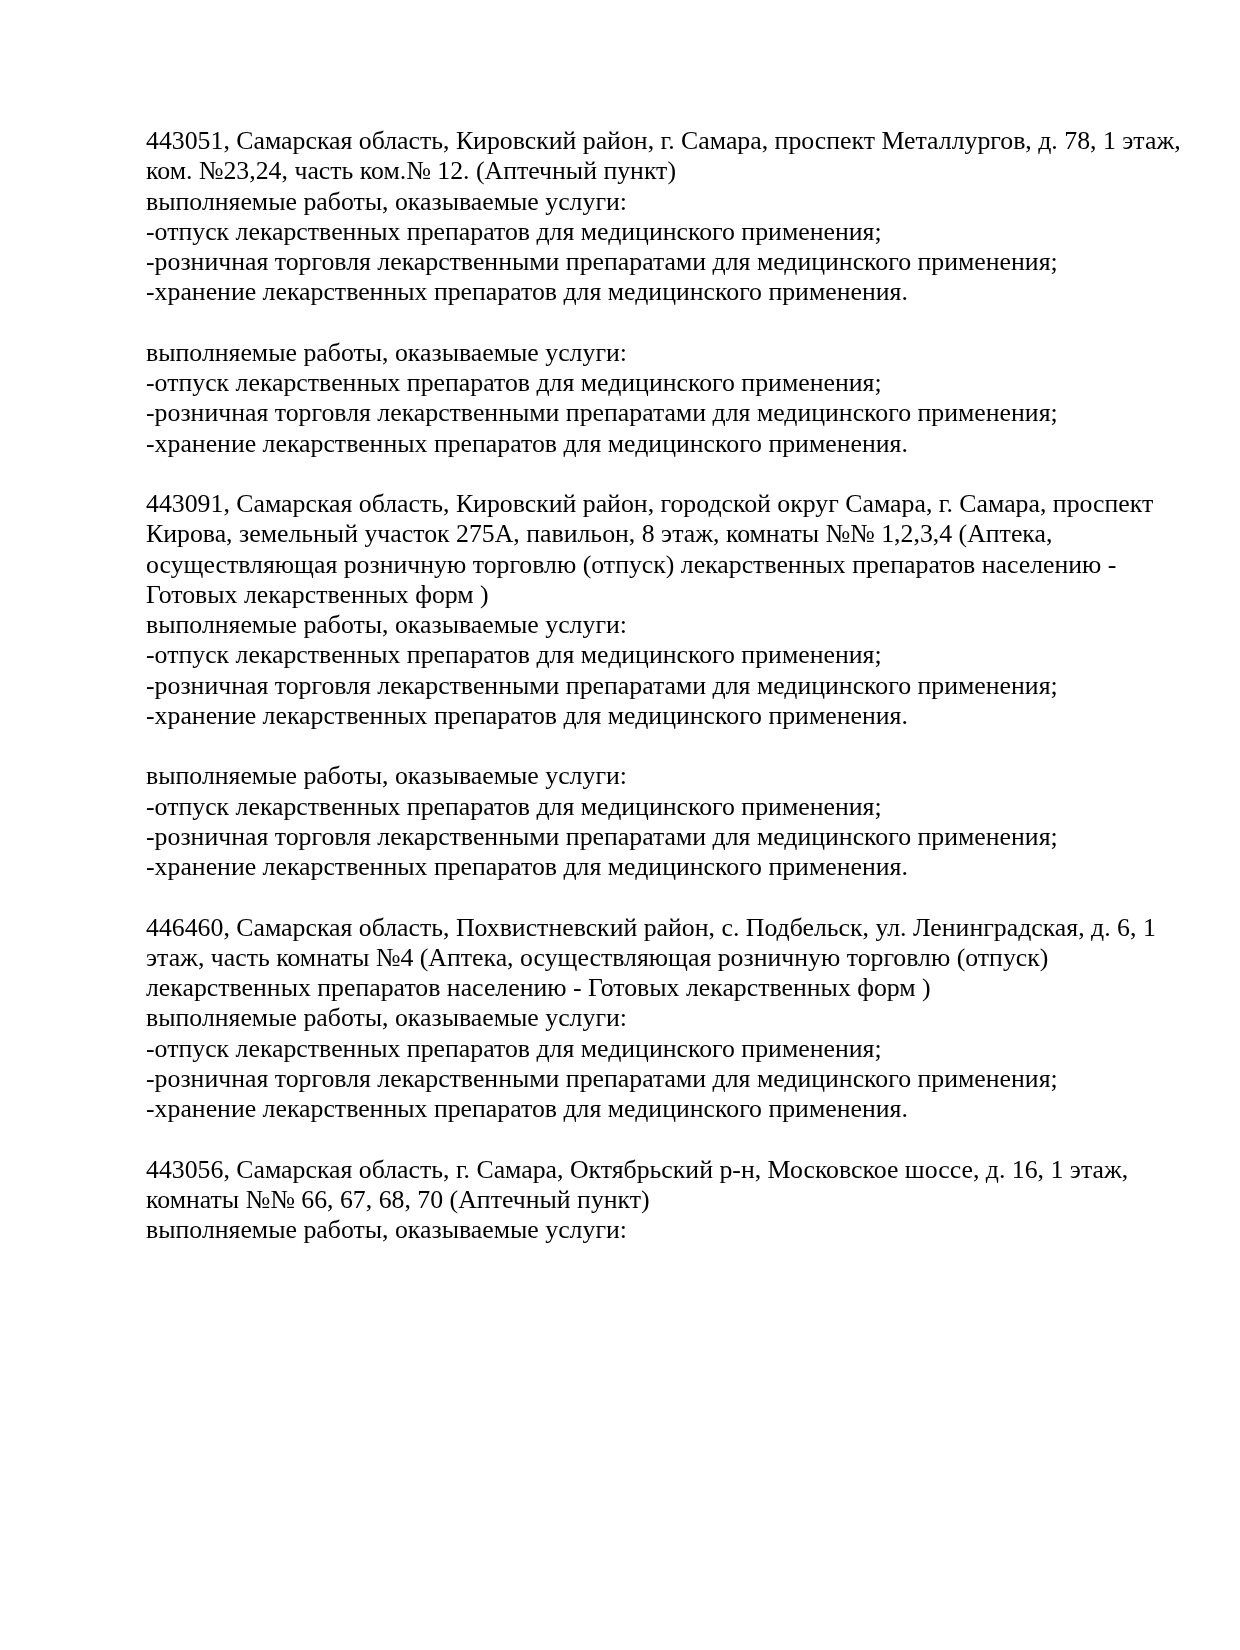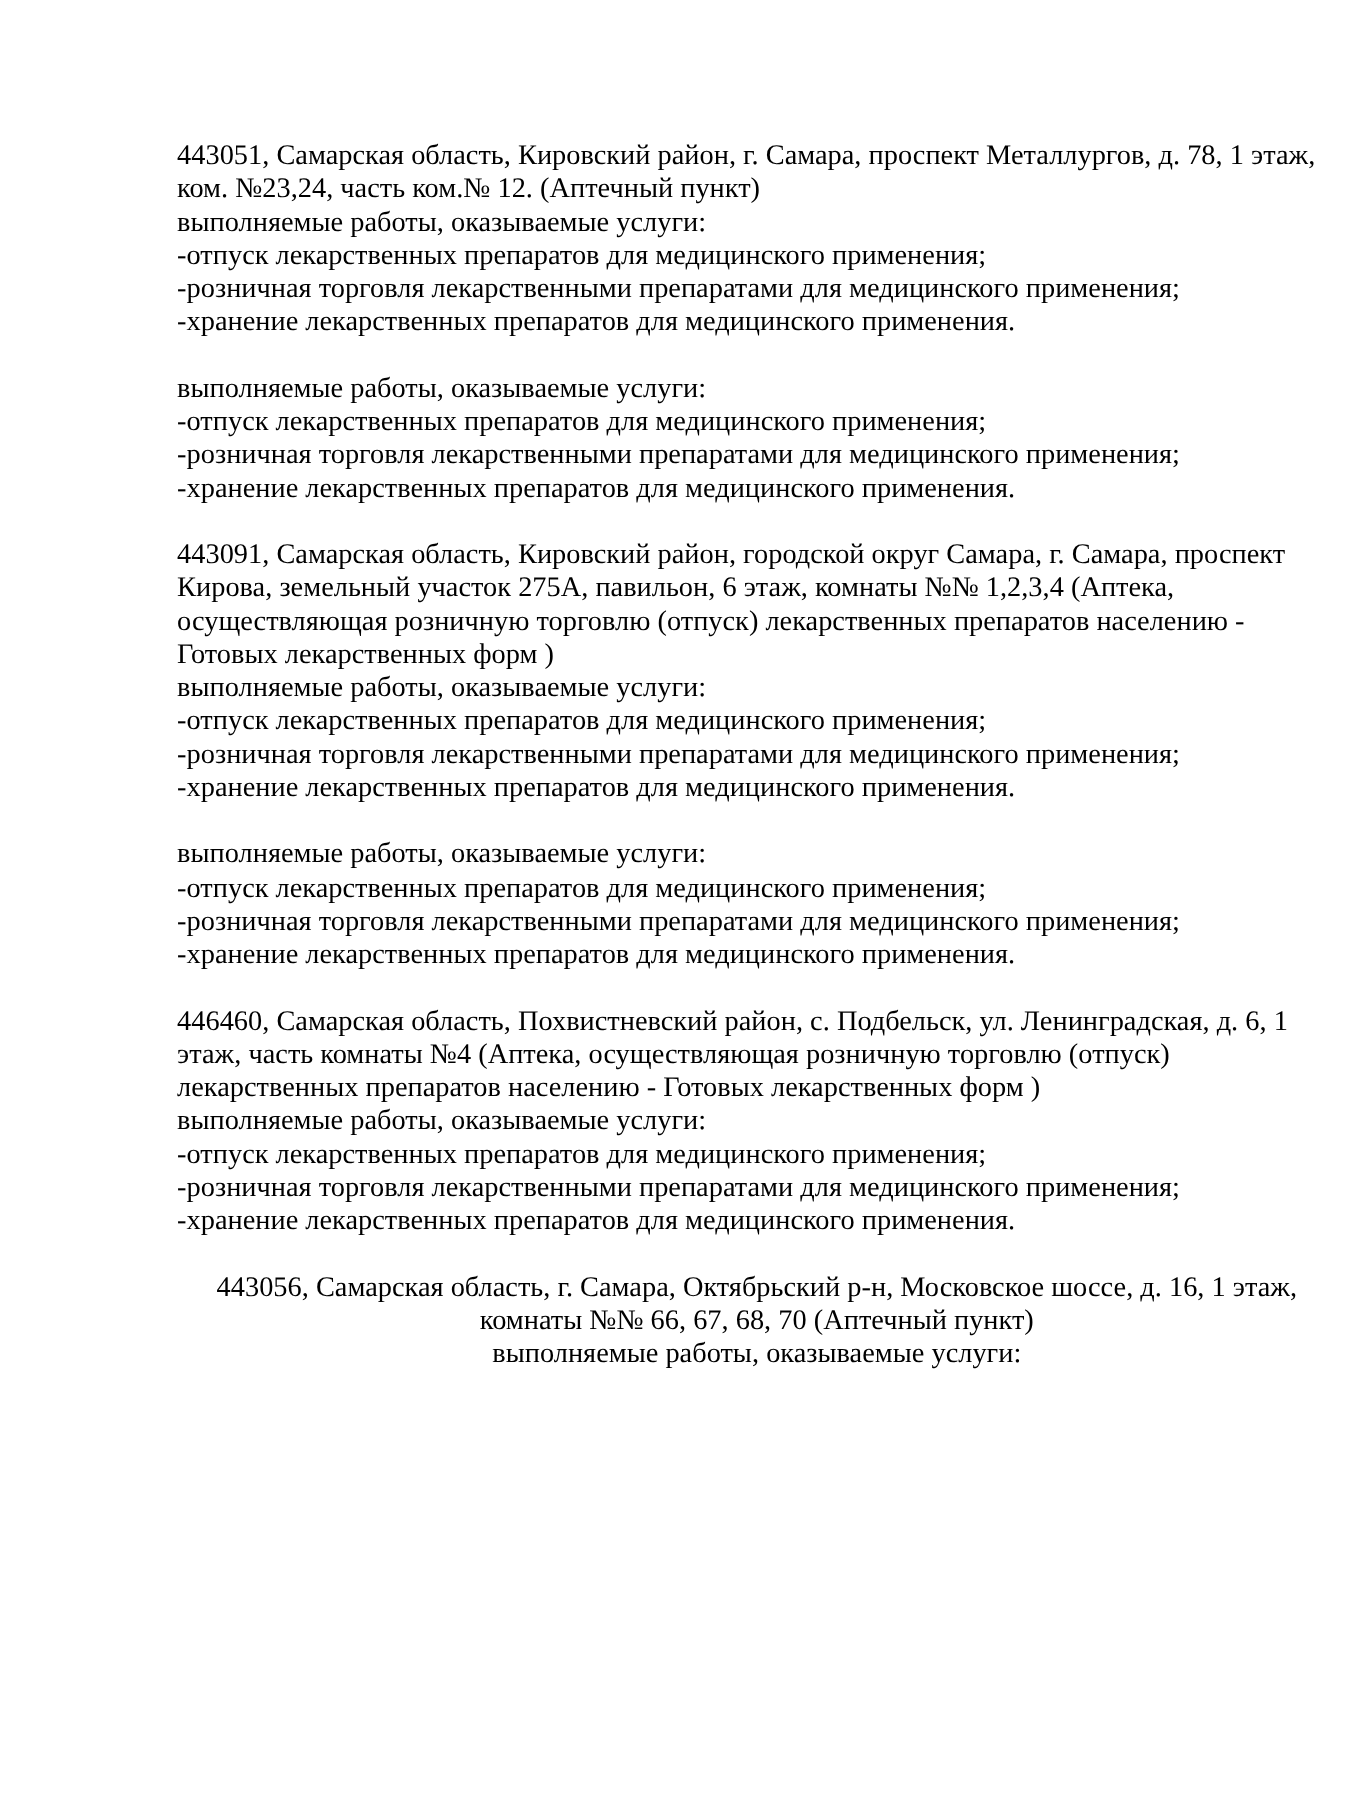--- a/index.html
+++ b/index.html
@@ -13,41 +13,40 @@
     position: relative;
     overflow: hidden;
   }
   .page {
     position: absolute;
     inset: 0;
     background: #ffffff;
   }
   .doc {
     position: absolute;
-    left: 161px;
+    left: 146px;
     top: 126px;
     width: 1054px;
     font-family: "Liberation Serif", "DejaVu Serif", serif;
     font-size: 25.8px;
     line-height: 30.25px;
     color: #000000;
     text-align: left;
     letter-spacing: 0;
     word-spacing: normal;
   }
   .doc p {
     margin: 0;
     padding: 0;
   }
   .entry {
     margin: 0 0 30.25px 0;
   }
   .entry:last-child {
     margin-bottom: 0;
-    text-align: center;
   }
 </style>
 </head>
 <body>
 
 <div class="page">
   <div class="doc">
 
     <section class="entry">
       <p>443051, Самарская область, Кировский район, г. Самара, проспект Металлургов, д. 78, 1 этаж, ком. №23,24, часть ком.№ 12. (Аптечный пункт)</p>
@@ -58,21 +57,21 @@
     </section>
 
     <section class="entry">
       <p>выполняемые работы, оказываемые услуги:</p>
       <p>-отпуск лекарственных препаратов для медицинского применения;</p>
       <p>-розничная торговля лекарственными препаратами для медицинского применения;</p>
       <p>-хранение лекарственных препаратов для медицинского применения.</p>
     </section>
 
     <section class="entry">
-      <p>443091, Самарская область, Кировский район, городской округ Самара, г. Самара, проспект Кирова, земельный участок 275А, павильон, 6 этаж, комнаты №№ 1,2,3,4 (Аптека, осуществляющая розничную торговлю (отпуск) лекарственных препаратов населению - Готовых лекарственных форм )</p>
+      <p>443091, Самарская область, Кировский район, городской округ Самара, г. Самара, проспект Кирова, земельный участок 275А, павильон, 8 этаж, комнаты №№ 1,2,3,4 (Аптека, осуществляющая розничную торговлю (отпуск) лекарственных препаратов населению - Готовых лекарственных форм )</p>
       <p>выполняемые работы, оказываемые услуги:</p>
       <p>-отпуск лекарственных препаратов для медицинского применения;</p>
       <p>-розничная торговля лекарственными препаратами для медицинского применения;</p>
       <p>-хранение лекарственных препаратов для медицинского применения.</p>
     </section>
 
     <section class="entry">
       <p>выполняемые работы, оказываемые услуги:</p>
       <p>-отпуск лекарственных препаратов для медицинского применения;</p>
       <p>-розничная торговля лекарственными препаратами для медицинского применения;</p>

